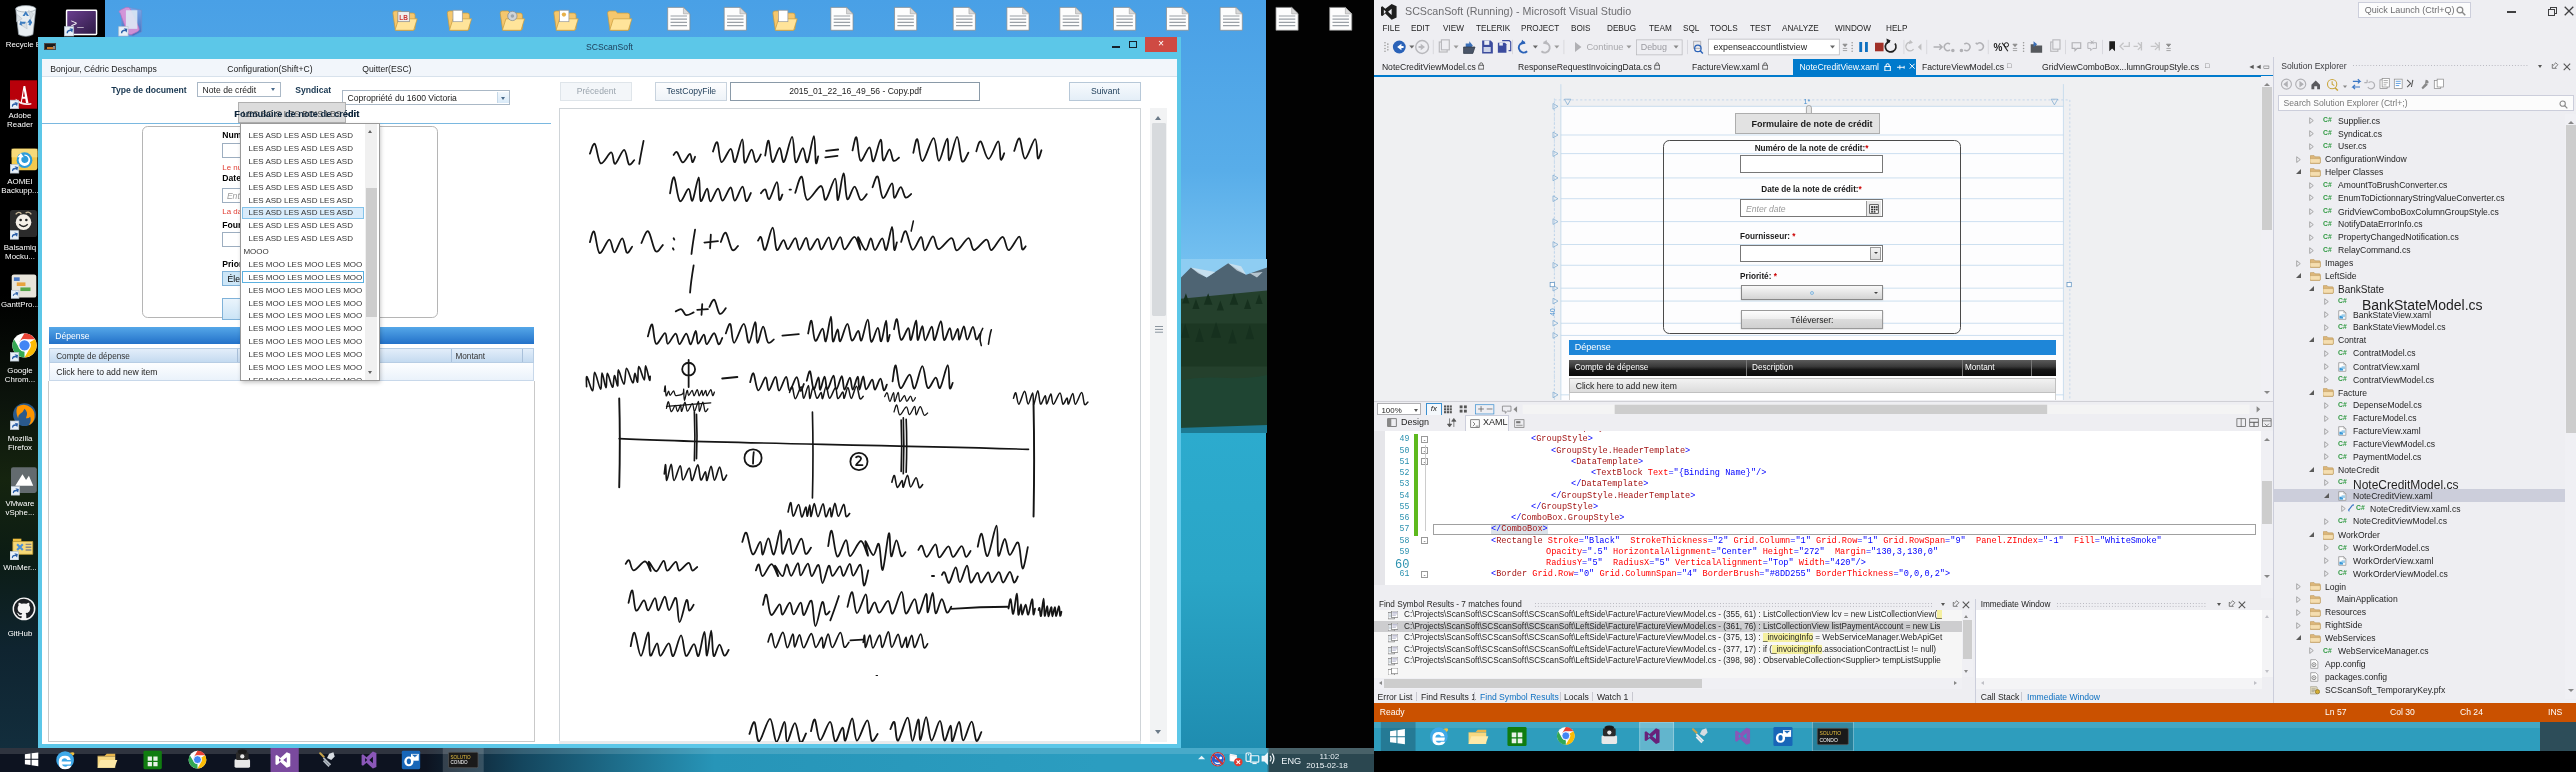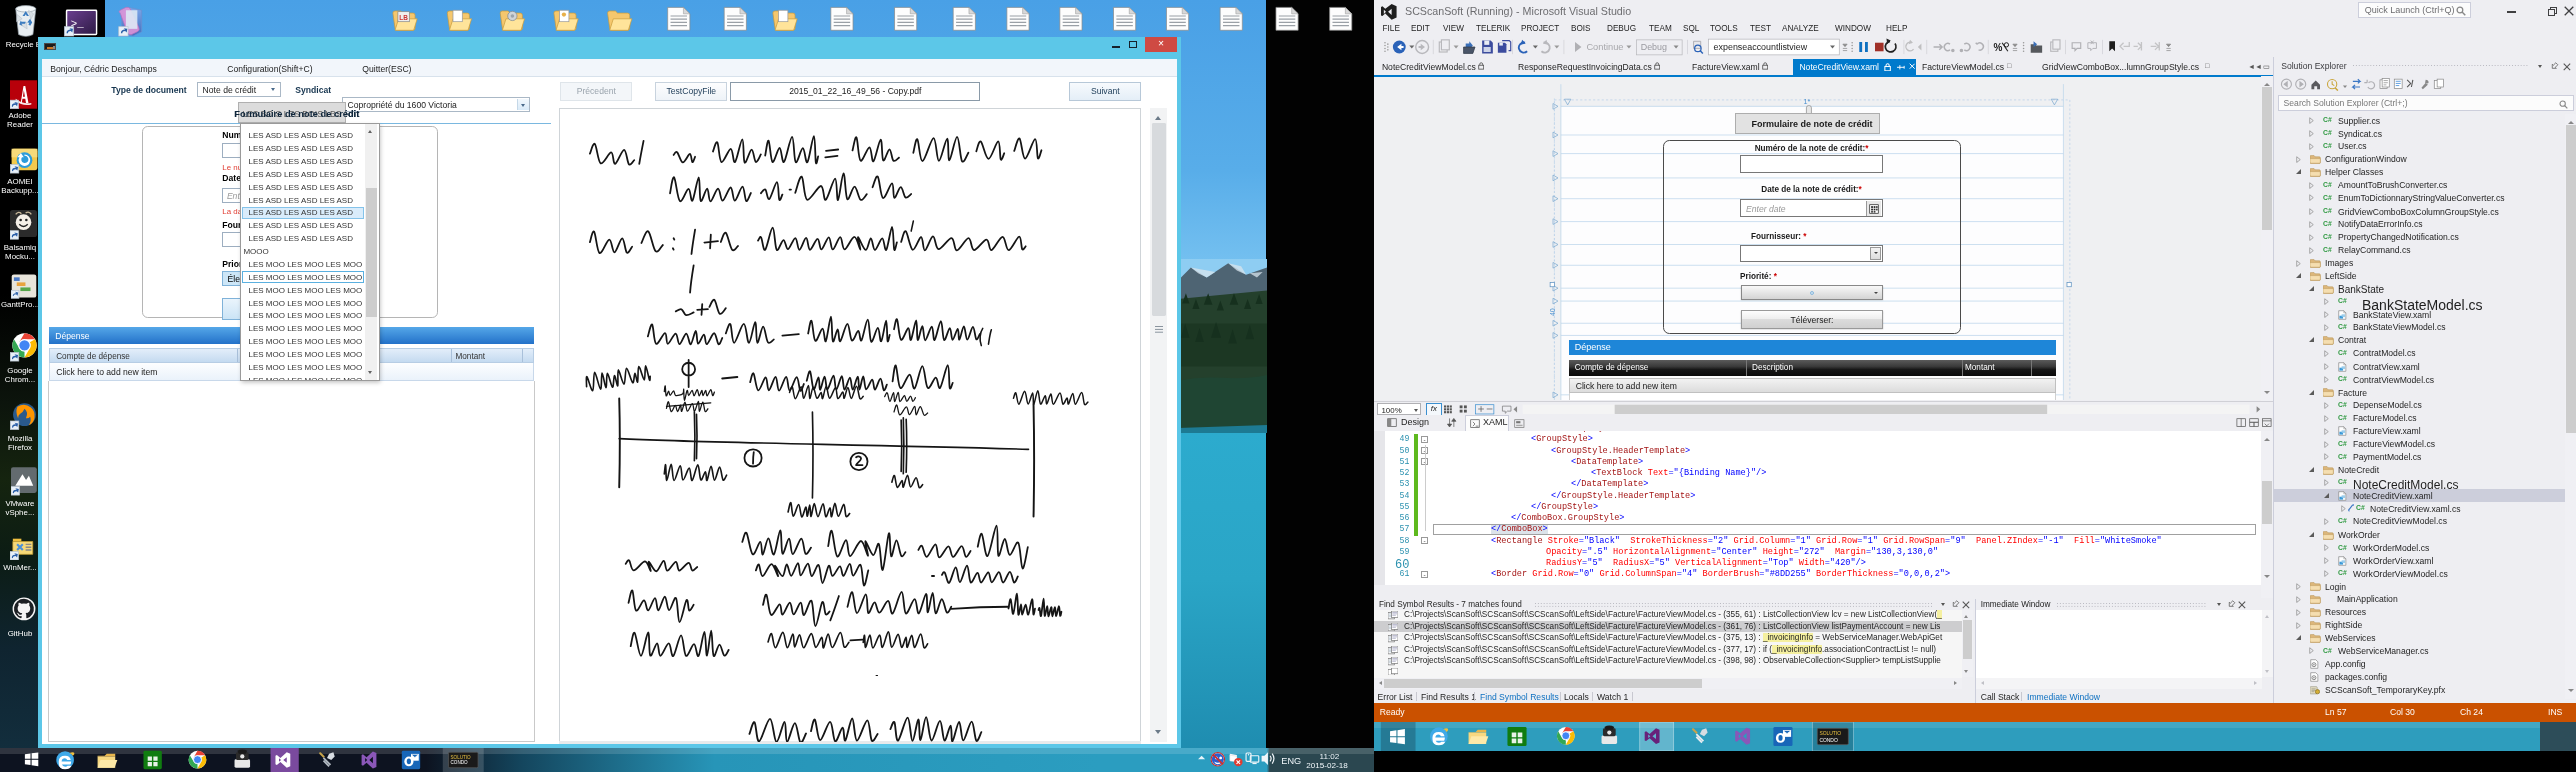--- a/index.html
+++ b/index.html
@@ -365,41 +365,42 @@
       <g transform="translate(617,9)">
           <rect width="44" height="23" rx="2" fill="#1a1a1a" stroke="#5a5a5a"></rect>
           <text x="3" y="10" font-size="7" fill="#e8c040" font-family="Liberation Sans">SOLUTIO</text>
           <text x="3" y="19" font-size="7" fill="#fff" font-family="Liberation Sans">CONDO</text>
         </g>
     </svg>
   </div>
 
   <div id="win" class="abs">
     <div class="titlebar"></div>
+    <div class="title">SCScanSoft</div>
     <div class="abs" style="left:6.4px;top:6.4px;width:12px;height:6.4px;background:#1d1d1d;border:0.7px solid #4a4a4a;overflow:hidden;">
         <i style="position:absolute;left:1.4px;top:2.9px;width:6.4px;height:1.4px;background:#c87a28;"></i>
         <i style="position:absolute;left:7.9px;top:1.4px;width:2.1px;height:3.6px;background:#888;"></i>
       </div>
     <div class="btn-min"></div>
     <div class="btn-max"></div>
     <div class="btn-close">✕</div>
     <div class="menubar">
       <span style="position:absolute;left:7.9px;top:5.7px;">Bonjour, Cédric Deschamps</span>
       <span style="position:absolute;left:185px;top:5.7px;">Configuration(Shift+C)</span>
       <span style="position:absolute;left:320px;top:5.7px;">Quitter(ESC)</span>
     </div>
     <div class="abs" style="left:4.3px;top:40px;width:1135px;height:3.6px;background:#fff;"></div>
     <div class="client" id="client">
       <span class="abs bold" style="left:69px;top:4.3px;font-size:8.6px;color:#16354f;">Type de document</span>
       <div class="combo" style="left:155px;top:0.7px;width:84px;height:15px;">
           <span style="position:absolute;left:4.3px;top:2.1px;">Note de crédit</span>
           <div class="arr" style="background:none;border:none;"></div>
         </div>
       <span class="abs bold" style="left:253px;top:4.3px;font-size:8.6px;color:#16354f;">Syndicat</span>
-      <div class="combo" style="left:300px;top:16px;width:188px;height:15px;padding-left:23px;">
+      <div class="combo" style="left:300px;top:9px;width:168px;height:15px;padding-left:23px;">
           <span style="position:absolute;left:4.3px;top:2.1px;">Copropriété du 1600 Victoria</span>
           <div class="arr"></div>
         </div>
       <div class="abs bold" style="left:0px;top:28px;width:509px;text-align:center;font-size:9.3px;color:#10273c;">Formulaire de note de crédit</div>
       <div class="abs" style="left:0px;top:42px;width:509px;height:1.4px;background:#7ab8e0;"></div>
       <div class="abs" style="left:100px;top:45px;width:296px;height:192px;border:0.7px solid #b5b5b5;border-radius:5.7px;"></div>
       <span class="abs bold" style="left:180px;top:49px;font-size:8.6px;">Numéro de la note de crédit:</span>
       <div class="abs" style="left:180px;top:62px;width:136px;height:15px;border:0.7px solid #9daec0;background:#fff;"></div>
       <span class="abs" style="left:180px;top:82px;font-size:7.9px;color:#e03c31;">Le numéro de la note de crédit est</span>
       <span class="abs bold" style="left:180px;top:92px;font-size:8.6px;">Date de la note de crédit:</span>
@@ -829,21 +830,21 @@
               <rect x="6.5" y="3" width="2.5" height="2.5"></rect>
               <rect x="10" y="3" width="2" height="2.5"></rect>
               <rect x="3" y="6.5" width="2.5" height="2.5"></rect>
               <rect x="6.5" y="6.5" width="2.5" height="2.5"></rect>
               <rect x="10" y="6.5" width="2" height="2.5"></rect>
               <rect x="3" y="10" width="2.5" height="2"></rect>
               <rect x="6.5" y="10" width="2.5" height="2"></rect>
             </g>
           </svg>
         </div>
-      <div style="position:absolute;font-size:8.2px;font-weight:bold;color:#1a1a1a;left:366px;top:155px;margin-left:11px;">Fournisseur:<span style="color:#c00;"> *</span></div>
+      <div style="position:absolute;font-size:8.2px;font-weight:bold;color:#1a1a1a;left:366px;top:155px;">Fournisseur:<span style="color:#c00;"> *</span></div>
       <div style="position:absolute;left:366px;top:168px;width:143px;height:16.5px;background:#fff;border:0.7px solid #777;">
           <span style="position:absolute;right:0.7px;top:0.7px;width:11.4px;height:13.6px;background:linear-gradient(180deg,#f4f4f4,#ddd);border:0.7px solid #999;"></span>
           <i style="position:absolute;right:3.6px;top:6.4px;border:2.9px solid transparent;border-top:2.9px solid #444;"></i>
         </div>
       <div style="position:absolute;font-size:8.2px;font-weight:bold;color:#1a1a1a;left:366px;top:195px;">Priorité:<span style="color:#c00;"> *</span></div>
       <div style="position:absolute;left:367px;top:208px;width:142px;height:15px;background:linear-gradient(180deg,#f8f8f8,#d4d4d4);border:0.7px solid #888;box-shadow:0 0.7px 1.4px rgba(0,0,0,.25);">
           <span style="position:absolute;left:68px;top:5px;width:4.3px;height:4.3px;border-radius:2.1px;background:#cfe4f4;border:0.7px solid #8ab8dc;"></span>
           <i style="position:absolute;right:3.6px;top:5.7px;border:2.9px solid transparent;border-top:2.9px solid #444;"></i>
         </div>
       <div style="position:absolute;left:367px;top:233px;width:142px;height:18.6px;background:linear-gradient(180deg,#fdfdfd 0%,#eee 45%,#ddd 46%,#d0d0d0 100%);border:0.7px solid #999;box-shadow:0 0.7px 1.4px rgba(0,0,0,.3);text-align:center;font-size:8.6px;color:#1a1a1a;line-height:18px;">Téléverser:</div>

